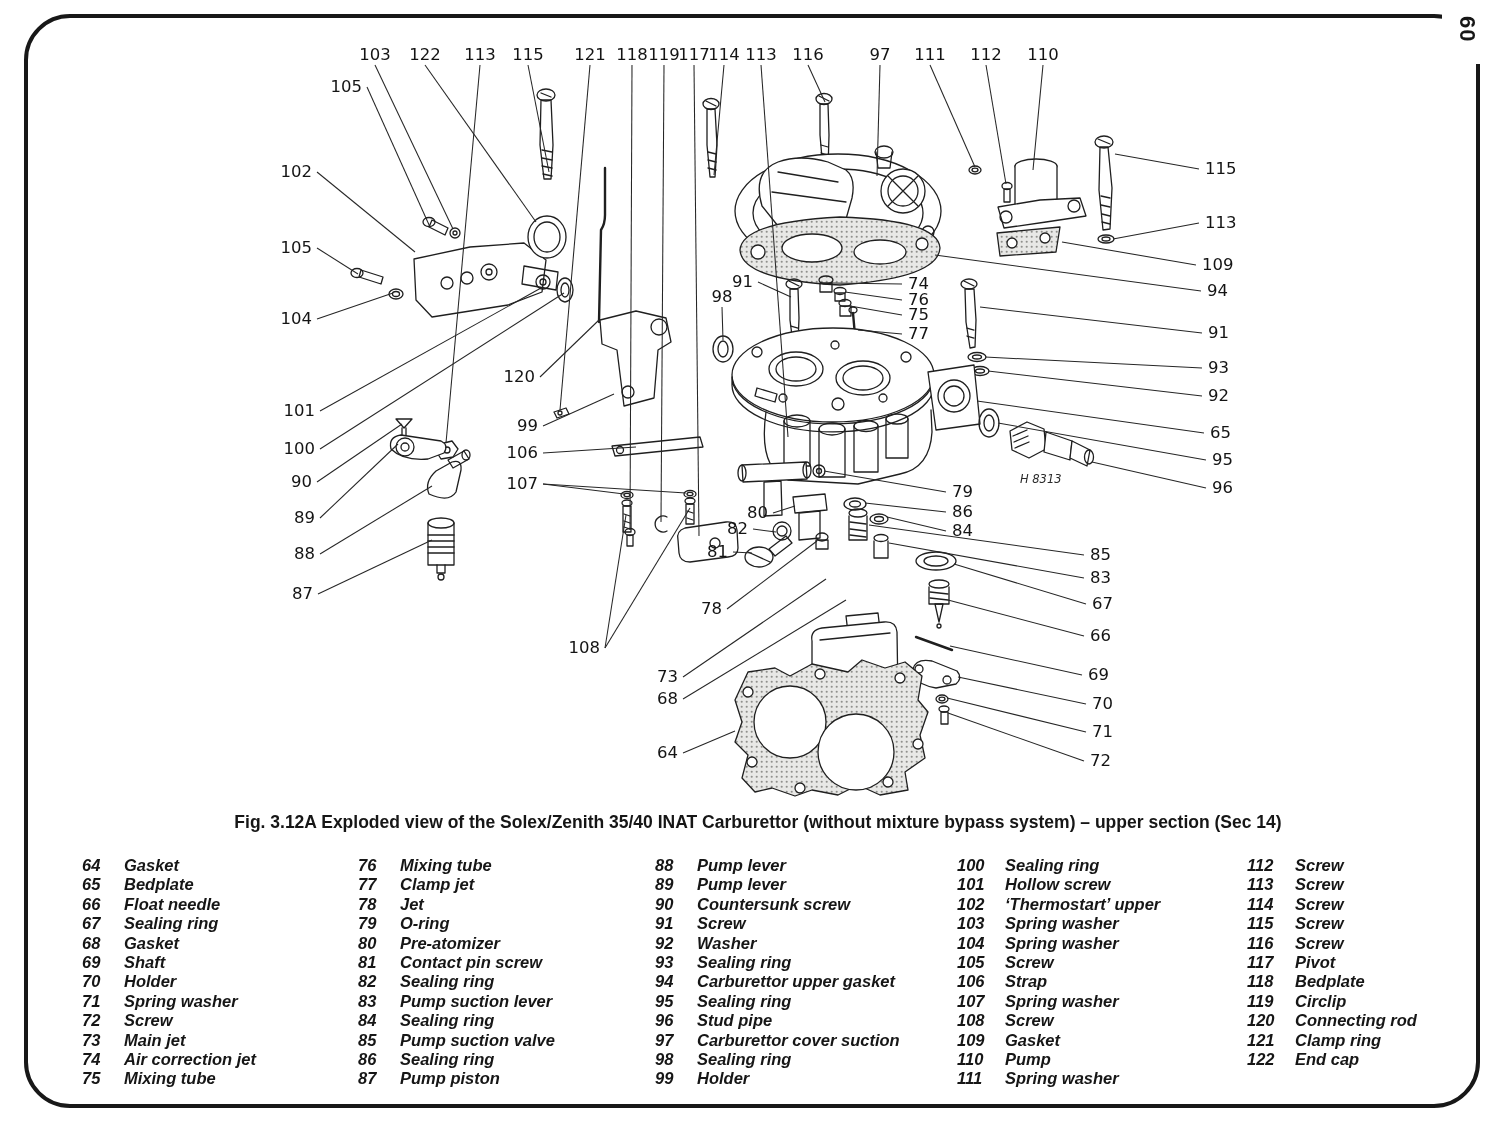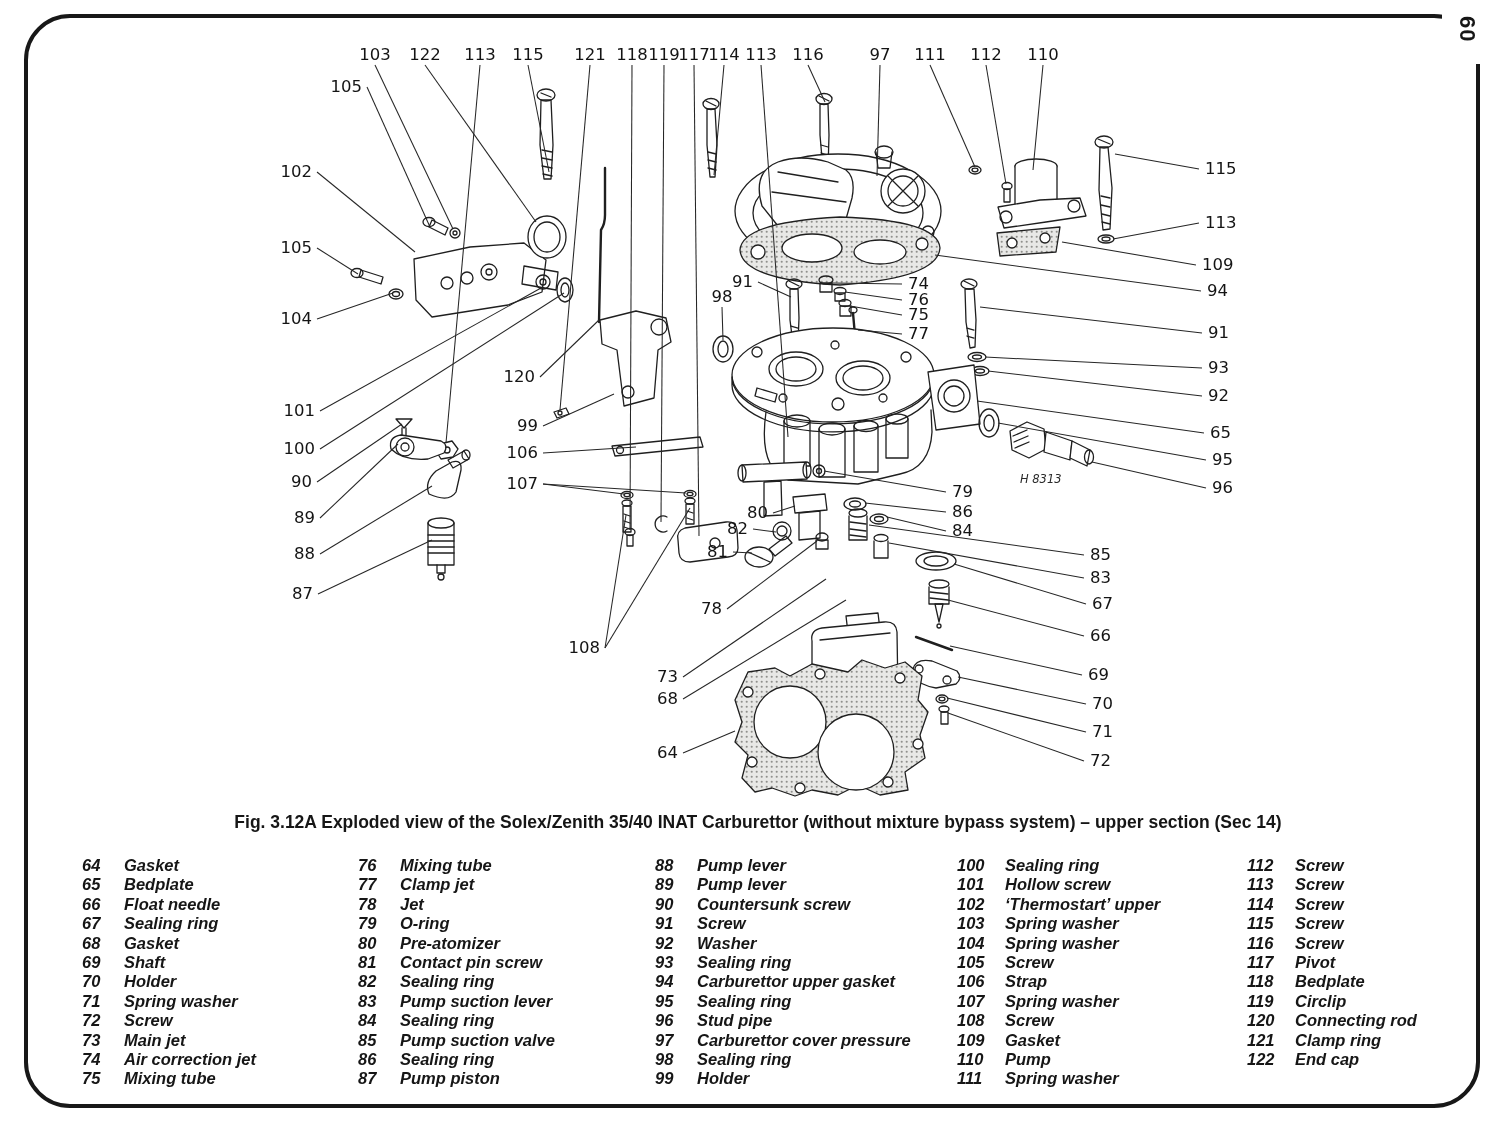--- a/index.html
+++ b/index.html
@@ -662,21 +662,21 @@
         <div class="lrow">
           <span class="lnum">95</span>
           <span class="lname">Sealing ring</span>
         </div>
         <div class="lrow">
           <span class="lnum">96</span>
           <span class="lname">Stud pipe</span>
         </div>
         <div class="lrow">
           <span class="lnum">97</span>
-          <span class="lname">Carburettor cover pressure</span>
+          <span class="lname">Carburettor cover suction</span>
         </div>
         <div class="lrow">
           <span class="lnum">98</span>
           <span class="lname">Sealing ring</span>
         </div>
         <div class="lrow">
           <span class="lnum">99</span>
           <span class="lname">Holder</span>
         </div>
       </div>

